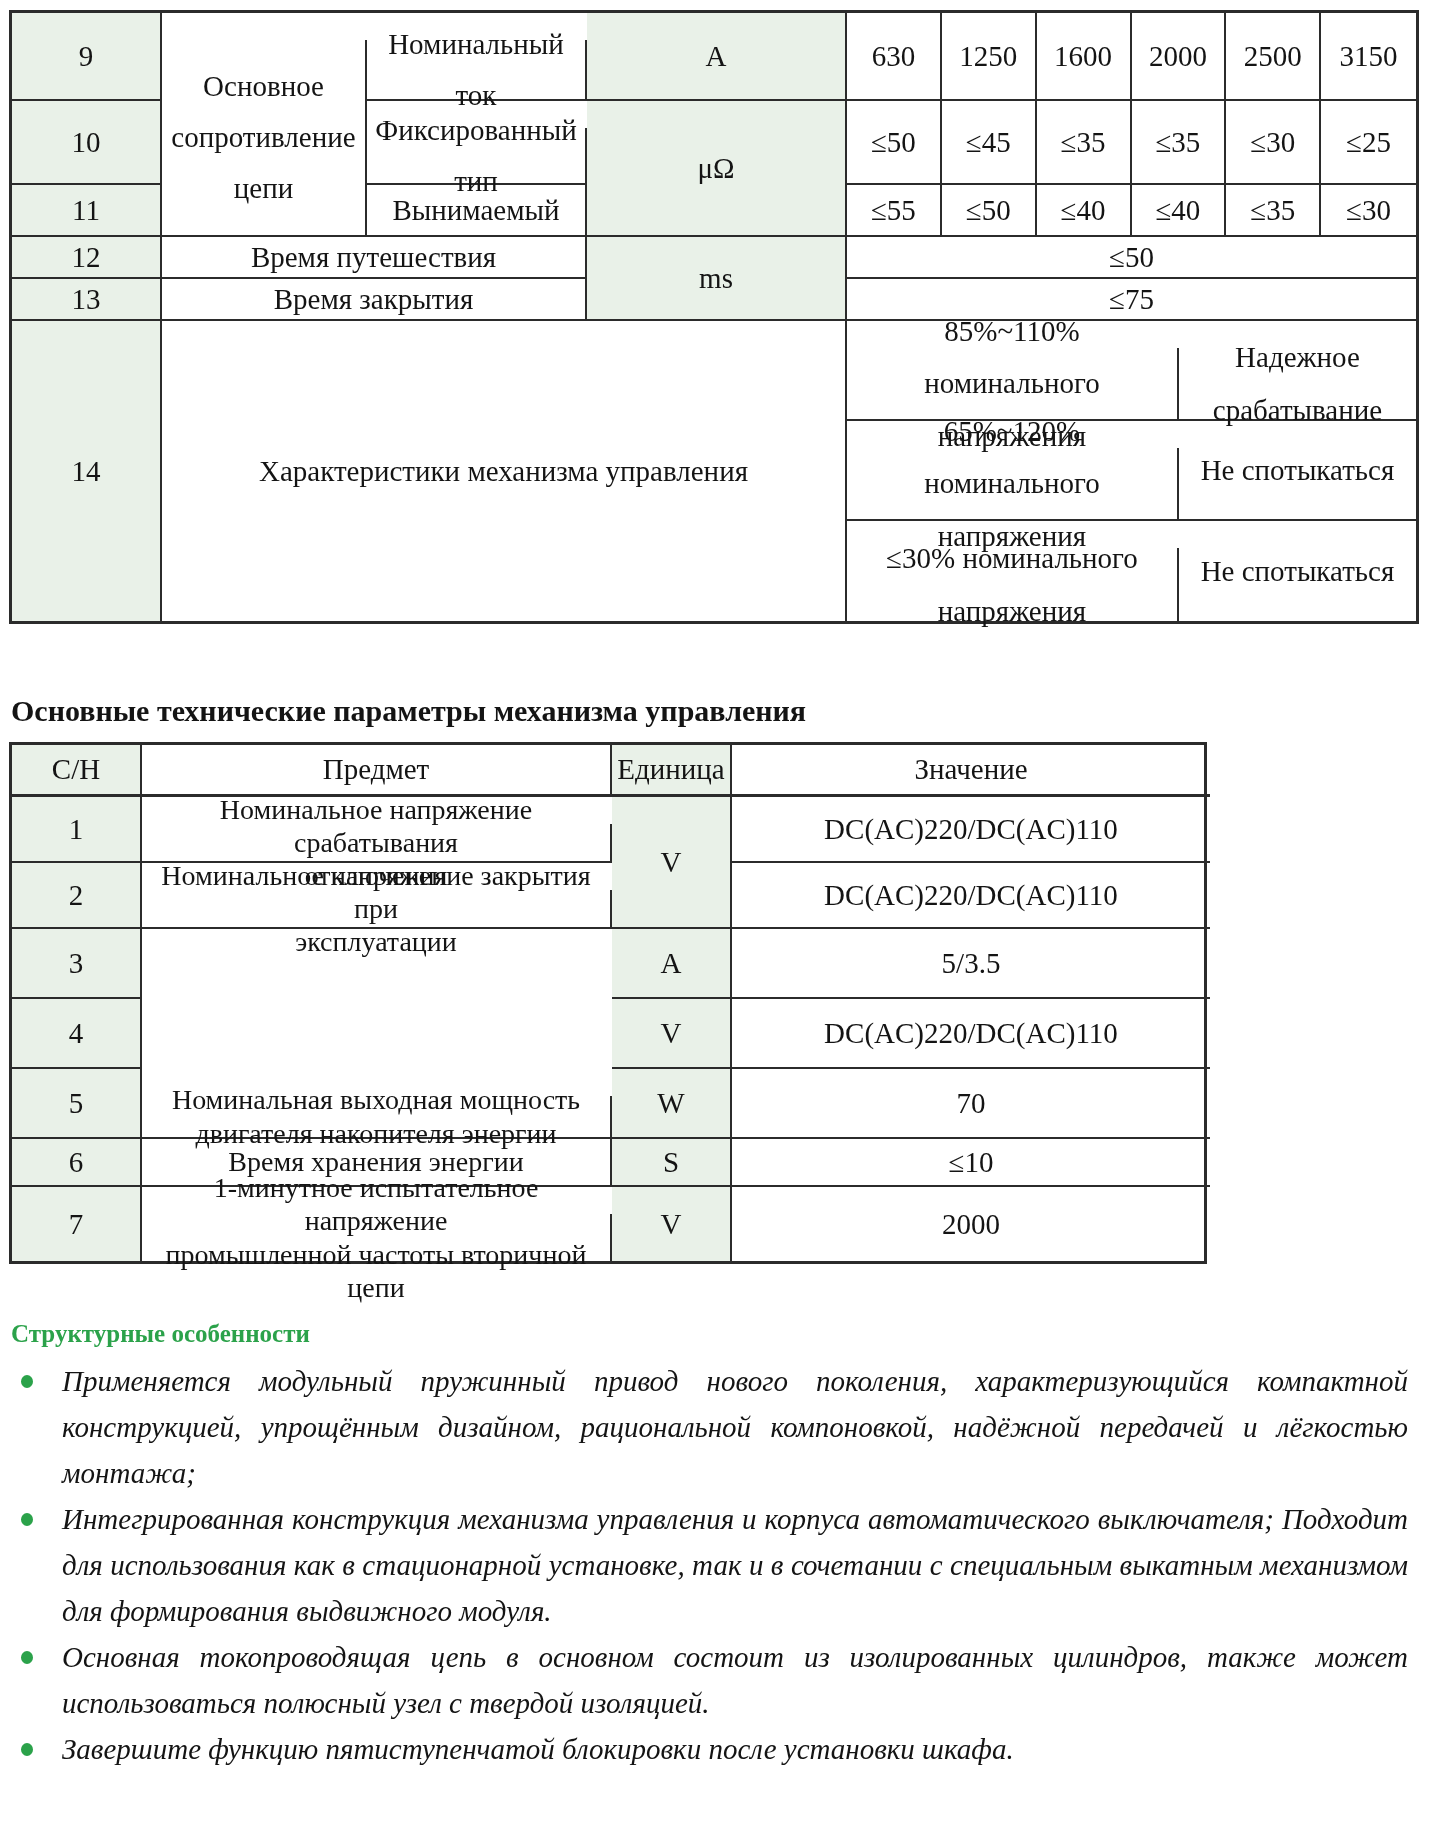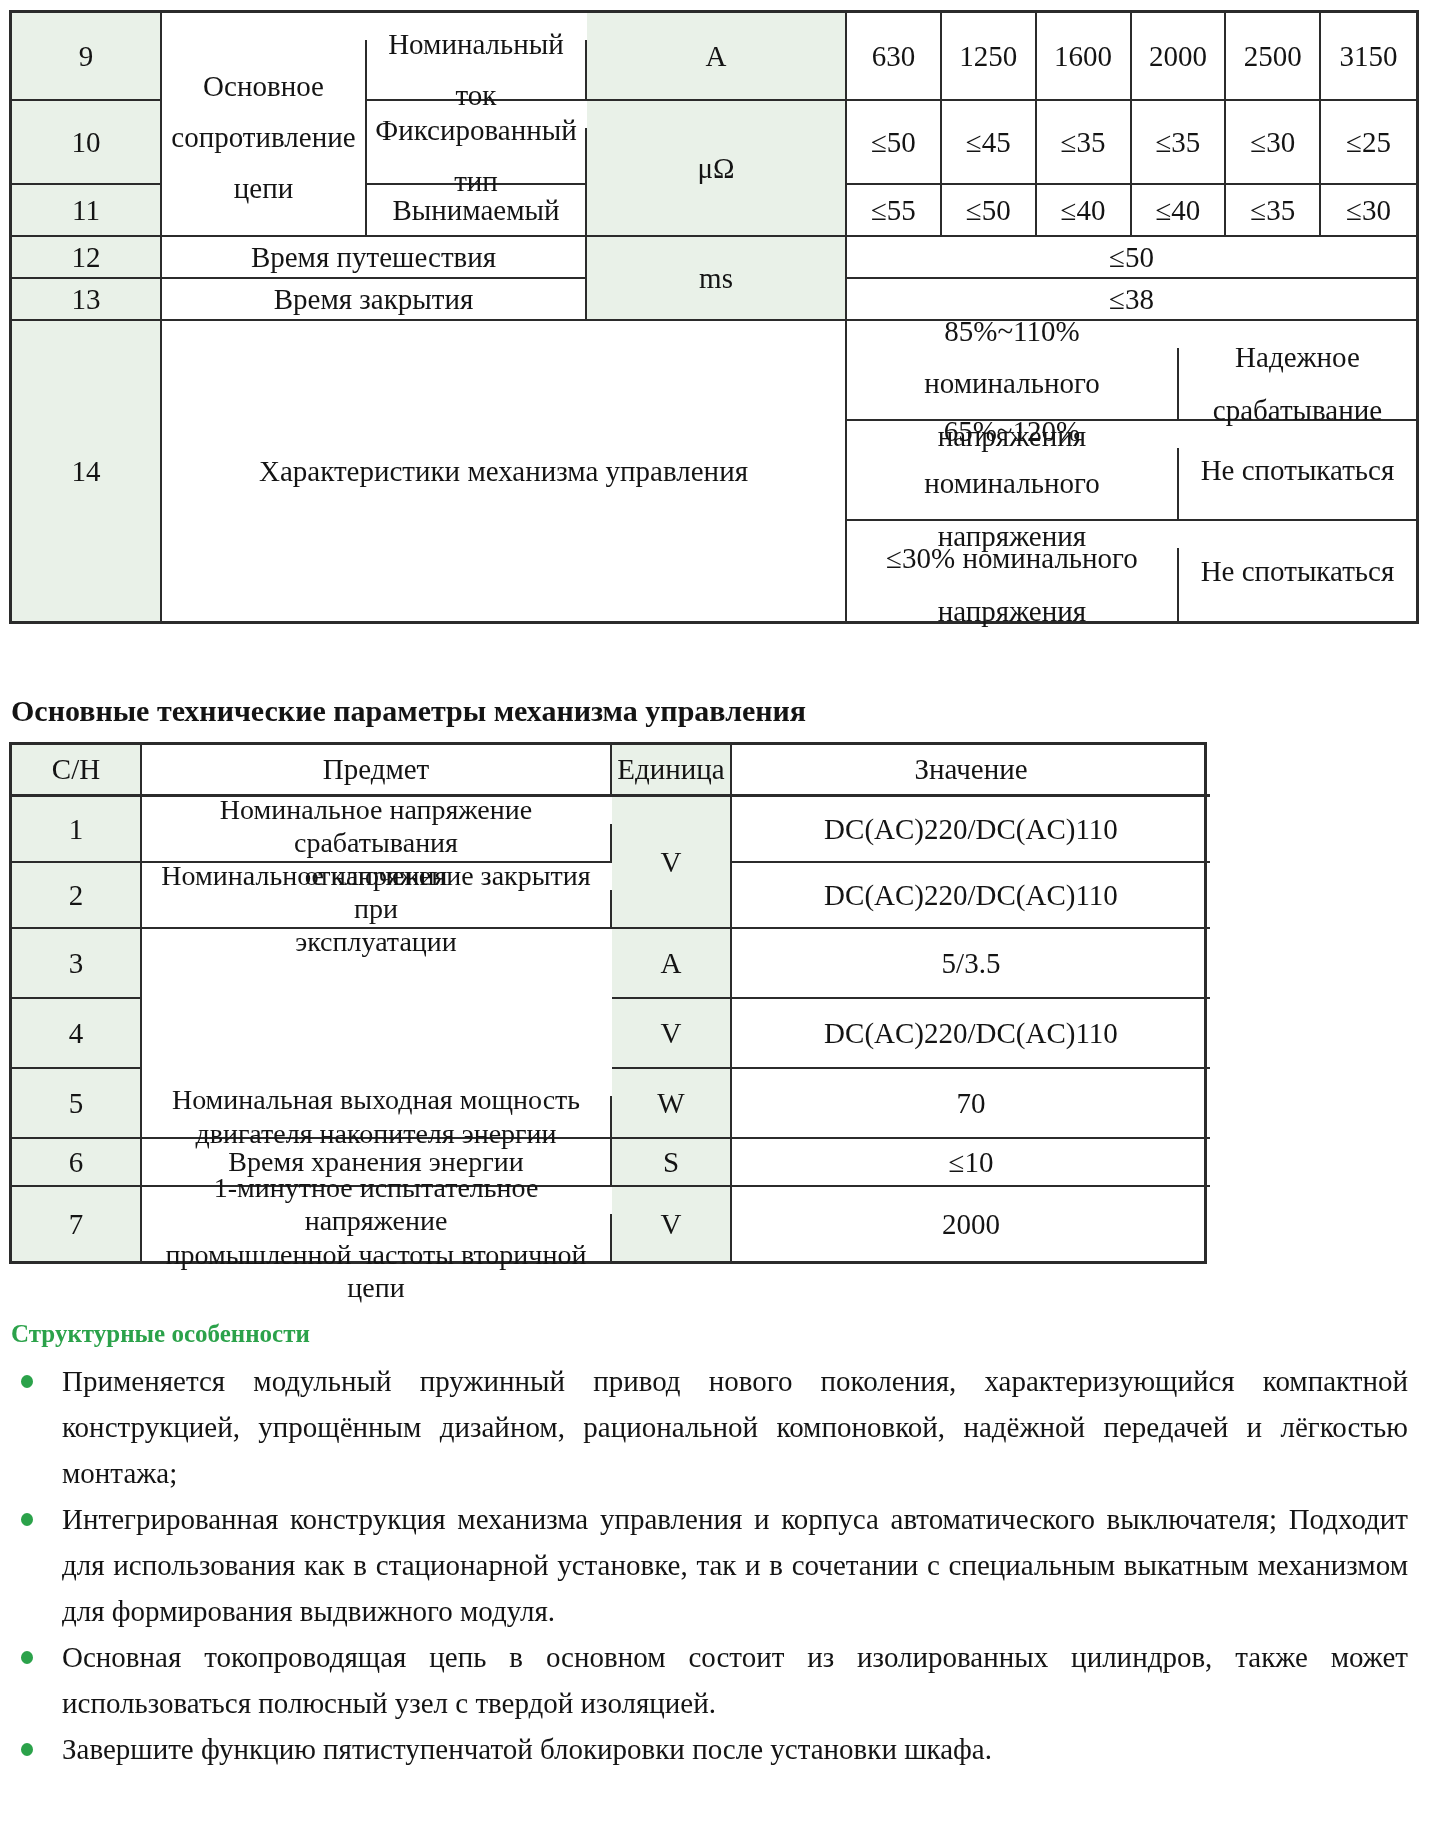--- a/index.html
+++ b/index.html
@@ -32,21 +32,21 @@
   .h2{font-size:30px;font-weight:bold;margin:70px 15px 14px 2px;}
 
   
   .t2{width:1198px;grid-template-columns:130px 470px 120px 478px;
       grid-template-rows:52px 66px 66px 70px 70px 70px 48px 74px;}
   .t2 .hdr{border-bottom-width:3px;}
   .t2 .item{font-size:28px;line-height:1.18;}
 
   
   .h-green{font-size:25px;font-weight:bold;color:var(--accent);margin:56px 0 10px 2px;}
-  .features{list-style:none;width:1399px;}
+  .features{list-style:none;width:1399px;font-style:italic;}
   .features li{position:relative;padding-left:53px;font-size:29px;line-height:46px;}
   .features .li-text{display:block;text-align:justify;}
   .features .dot{position:absolute;left:12px;top:17px;width:12px;height:13px;
       border-radius:50%;background:var(--accent);}
 </style>
 </head>
 <body>
 
 <div class="page">
 
@@ -86,21 +86,21 @@
     <div class="c" style="grid-area:3/13/4/15">≤35</div>
     <div class="c nbr" style="grid-area:3/15/4/17">≤30</div>
 
     <div class="c g" style="grid-area:4/1/5/2">12</div>
     <div class="c" style="grid-area:4/2/5/4">Время путешествия</div>
     <div class="c g" style="grid-area:4/4/6/5">ms</div>
     <div class="c nbr" style="grid-area:4/5/5/17">≤50</div>
 
     <div class="c g" style="grid-area:5/1/6/2">13</div>
     <div class="c" style="grid-area:5/2/6/4">Время закрытия</div>
-    <div class="c nbr" style="grid-area:5/5/6/17">≤38</div>
+    <div class="c nbr" style="grid-area:5/5/6/17">≤75</div>
 
     <div class="c g nbb" style="grid-area:6/1/9/2">14</div>
     <div class="c nbb" style="grid-area:6/2/9/5">Характеристики механизма управления</div>
     <div class="c pre r14" style="grid-area:6/5/7/12">85%~110% номинального
 напряжения</div>
     <div class="c pre r14 nbr" style="grid-area:6/12/7/17">Надежное
 срабатывание</div>
     <div class="c pre r14" style="grid-area:7/5/8/12">65%~120% номинального
 напряжения</div>
     <div class="c nbr" style="grid-area:7/12/8/17">Не спотыкаться</div>

